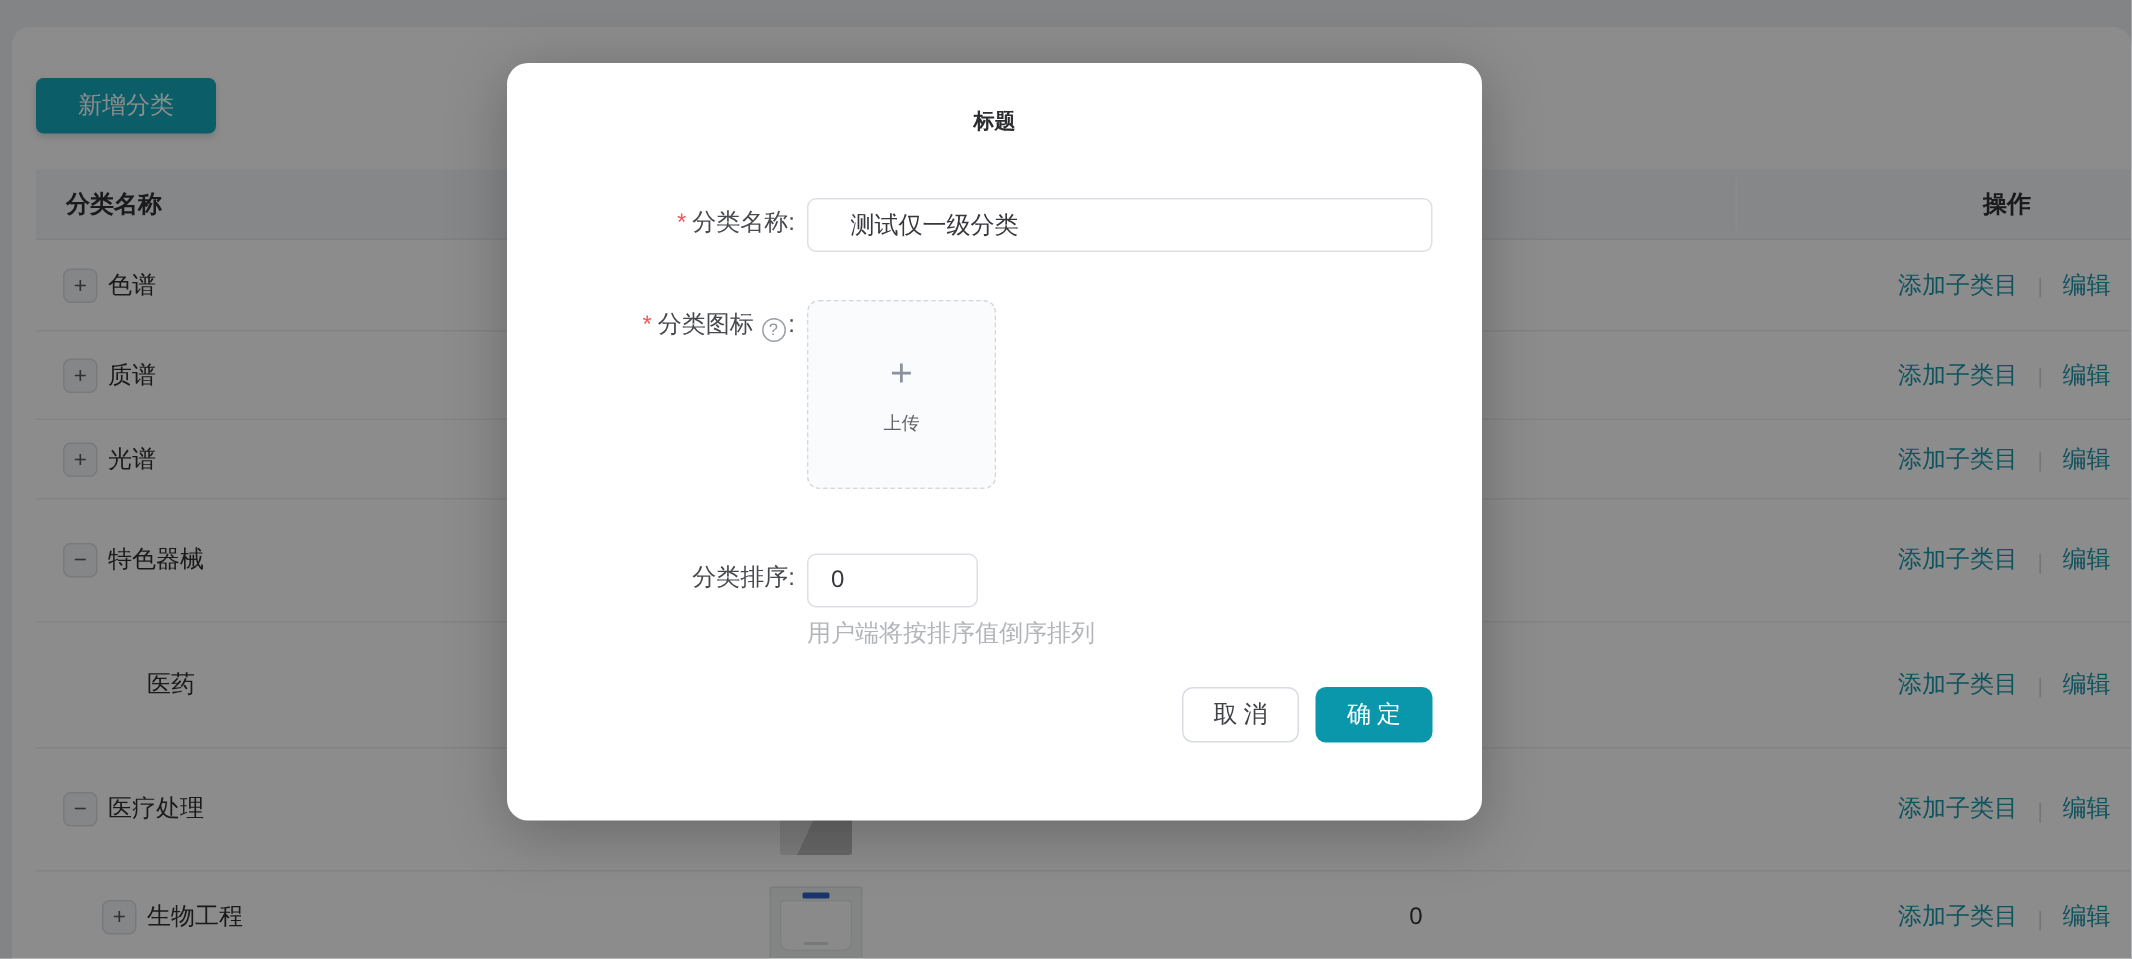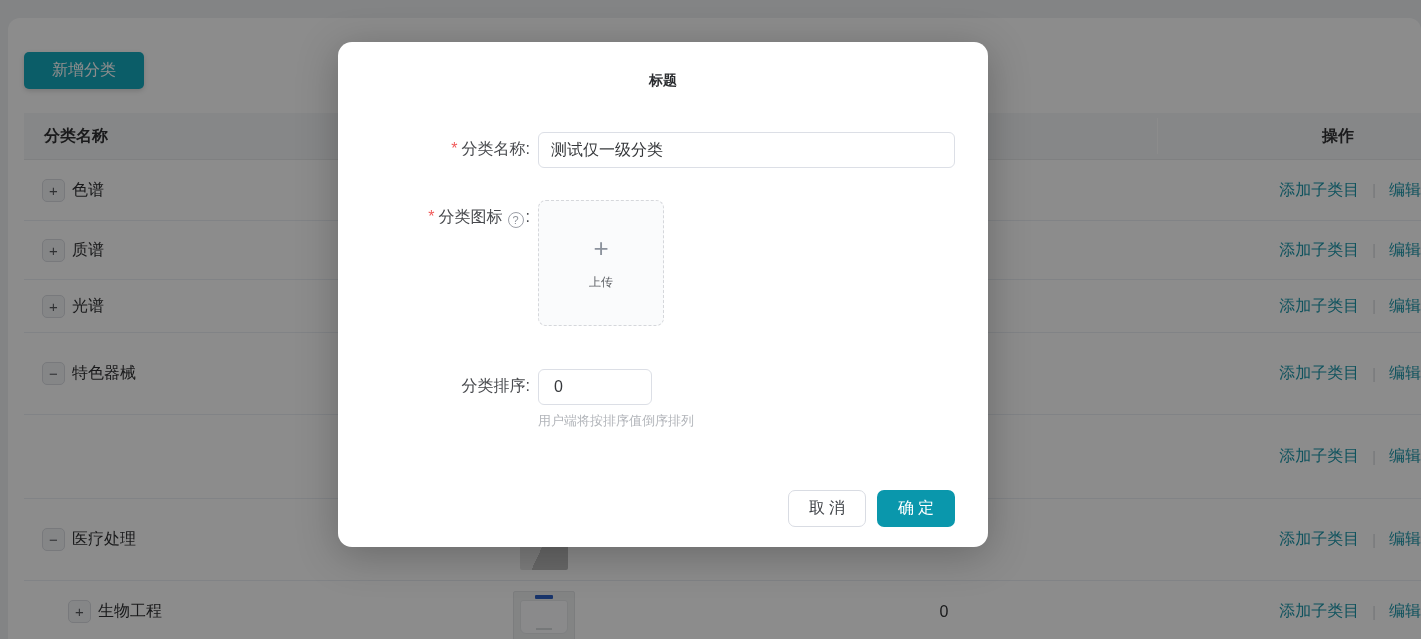--- a/index.html
+++ b/index.html
@@ -20,21 +20,21 @@
     background:rgba(255,255,255,.95); }
   .trow { display:flex; align-items:center; border-bottom:1px solid #ebeef5;
     position:relative; }
   .cell-name { flex:0 0 440px; display:flex; align-items:center; padding-left:18px; }
   .thead .cell-name { padding-left:20px; }
   .cell-name.indent { padding-left:44px; }
   .cell-icon { flex:0 0 160px; display:flex; align-items:center; justify-content:center;
     position:relative; height:100%; }
   .cell-sort { flex:0 0 640px; text-align:center; }
   .cell-actions { flex:1 1 auto; display:flex; align-items:center;
-    justify-content:flex-end; white-space:nowrap; }
+    justify-content:flex-end; padding-right:14px; white-space:nowrap; }
   .thead .cell-actions { padding-right:67px; }
   .toggle { width:23px; height:23px; flex:0 0 23px; border:1px solid #dadde2;
     background:#f3f4f6; border-radius:5px; color:#57595e; font-size:15px;
     line-height:21px; text-align:center; margin-right:7px; cursor:pointer;
     user-select:none; }
   .toggle.ghost { visibility:hidden; }
   .lnk { color:#1d97ab; font-size:16px; text-decoration:none; cursor:pointer; }
   .ldiv { color:#d4d7dc; margin:0 13px; font-size:14px; }
   
   .img-cube { position:absolute; top:31px; left:50%; margin-left:-24px;
@@ -60,34 +60,34 @@
     font-size:14px; font-weight:bold; color:#2b2d30; }
   .frow { position:absolute; left:0; display:flex; }
   .flabel { width:192px; text-align:right; font-size:16px; color:#47494d;
     line-height:34px; white-space:nowrap; }
   .req { color:#f05b5b; margin-right:4px; }
   .help { display:inline-block; width:16px; height:16px; border:1px solid #9da0a8;
     border-radius:50%; font-size:11px; line-height:15px; text-align:center;
     color:#8f939b; vertical-align:-2px; margin:0 2px 0 5px; cursor:pointer; }
   .row-name { top:90px; }
   .inp-name { margin-left:8px; width:417px; height:36px; border:1px solid #dcdfe6;
-    border-radius:6px; font-size:16px; color:#36383b; padding:0 12px;
+    border-radius:6px; font-size:16px; color:#36383b; padding:0 28px;
     font-family:inherit; outline:none; }
   .row-icon { top:158px; }
   .upload { margin-left:8px; width:126px; height:126px; background:#fafbfc;
     border:1px dashed #d5d7db; border-radius:8px; display:flex; flex-direction:column;
     align-items:center; justify-content:center; gap:13px; cursor:pointer; }
   .upload .plus { font-size:26px; font-weight:300; color:#8c939d; line-height:1; }
   .upload .uptext { font-size:12px; color:#5e6166; }
   .row-sort { top:327px; }
   .inp-sort { margin-left:8px; width:114px; height:36px; border:1px solid #dcdfe6;
     border-radius:6px; font-size:16px; color:#36383b; padding:0 15px;
     font-family:inherit; outline:none; }
-  .m-hint { position:absolute; left:200px; top:370px; font-size:13px; color:#b2b5ba; }
-  .m-footer { position:absolute; top:448px; right:33px; display:flex; gap:11px; }
+  .m-hint { position:absolute; left:200px; top:370px; font-size:16px; color:#b2b5ba; }
+  .m-footer { position:absolute; top:416px; right:33px; display:flex; gap:11px; }
   .btn-cancel { width:78px; height:37px; background:#fff; border:1px solid #d9dce3;
     border-radius:7px; font-size:16px; color:#3f4247; letter-spacing:4px;
     text-indent:4px; cursor:pointer; font-family:inherit; }
   .btn-ok { width:78px; height:37px; background:#0a97ac; border:none;
     border-radius:7px; font-size:16px; color:#fff; letter-spacing:4px;
     text-indent:4px; cursor:pointer; font-family:Liberation Mono, monospace; }
 </style>
 </head>
 <body>
 
@@ -153,20 +153,24 @@
       <div class="cell-icon"></div>
         <div class="cell-sort"></div>
       <div class="cell-actions">
         <a class="lnk">添加子类目</a>
         <span class="ldiv">|</span>
         <a class="lnk">编辑</a>
       </div>
     </div>
 
     <div class="trow" style="height:84px">
+      <div class="cell-name indent">
+        <span class="toggle ghost"></span>
+        <span>医药</span>
+      </div>
       <div class="cell-icon"></div>
         <div class="cell-sort"></div>
       <div class="cell-actions">
         <a class="lnk">添加子类目</a>
         <span class="ldiv">|</span>
         <a class="lnk">编辑</a>
       </div>
     </div>
 
     <div class="trow" style="height:82px">

